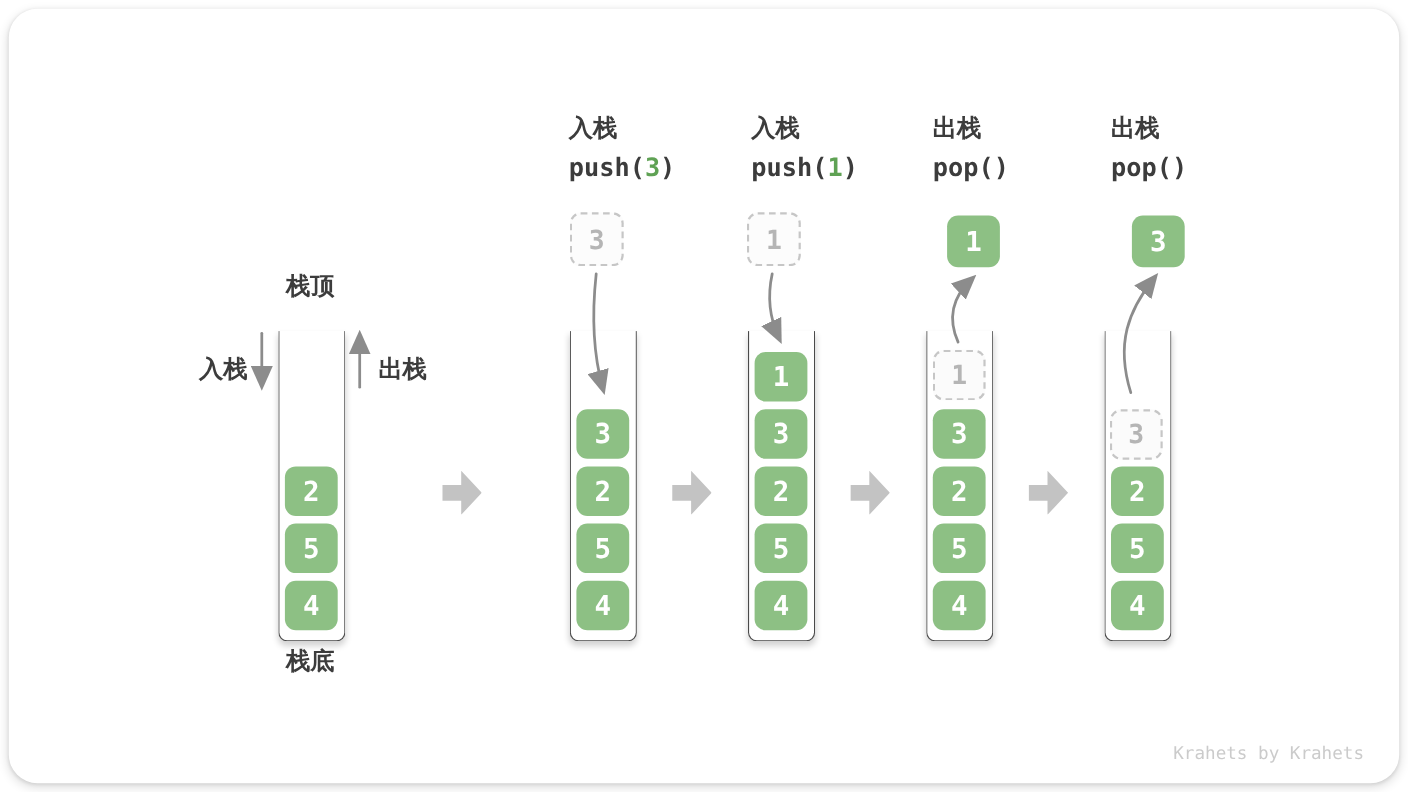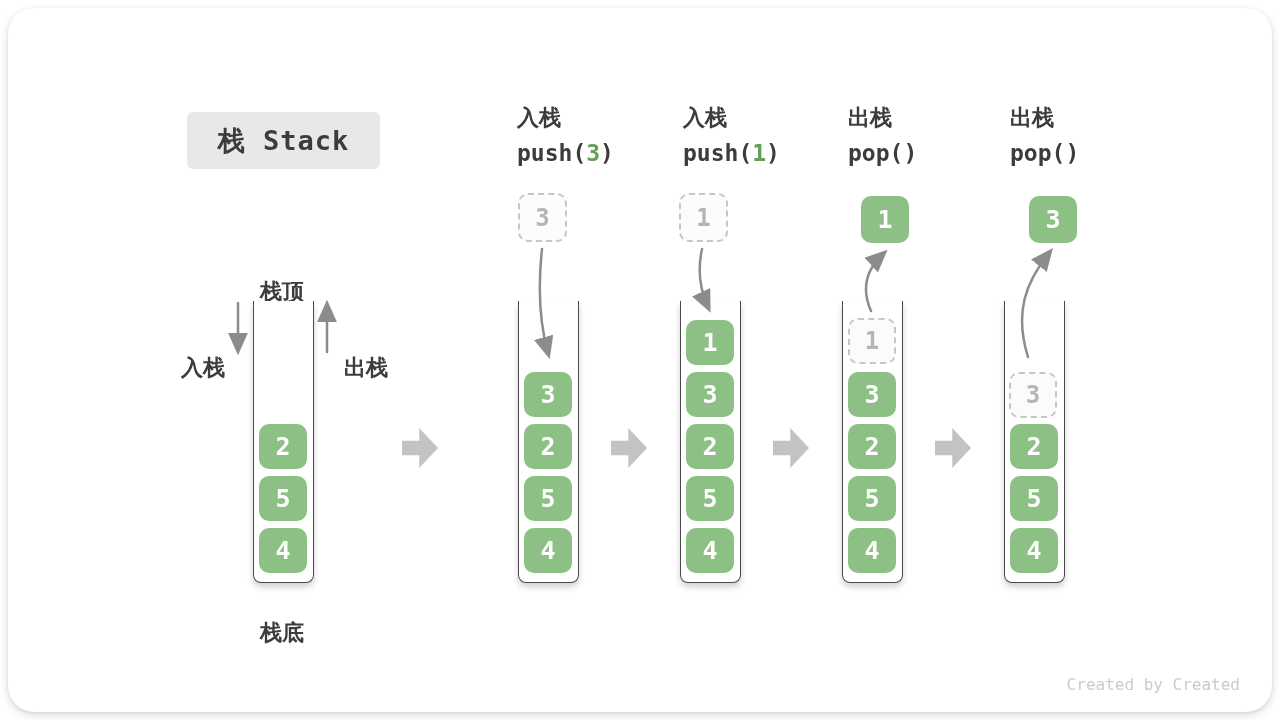--- a/index.html
+++ b/index.html
@@ -16,21 +16,21 @@
           display:flex; align-items:center; justify-content:center; }
   .title-badge span { font-family:"DejaVu Sans Mono","Liberation Mono",monospace;
           font-size:27px; font-weight:700; color:var(--text-dark); letter-spacing:1px; }
 
   .op-header { position:absolute; top:107px; width:150px; }
   .op-label { font-size:22px; font-weight:700; color:var(--text-dark); line-height:1; }
   .op-code { margin-top:13px; font-family:"DejaVu Sans Mono","Liberation Mono",monospace;
           font-size:23px; font-weight:700; color:var(--text-dark); line-height:1; }
   .op-code .arg { color:var(--code-green); }
 
-  .zh-label { position:absolute; font-size:22px; font-weight:700; color:var(--text-dark);margin-top:32px; }
+  .zh-label { position:absolute; font-size:22px; font-weight:700; color:var(--text-dark); }
 
   .container { position:absolute; top:301px; width:61px; height:282px;
           background:#ffffff;
           border-left:1.5px solid var(--wall-color);
           border-right:1.5px solid var(--wall-color);
           border-bottom:1.5px solid var(--wall-color);
           border-radius:0 0 8px 8px;
           box-shadow:0 4px 6px rgba(0,0,0,0.18); }
 
   .block { position:absolute; width:48px; height:45px; border-radius:10px;
@@ -72,23 +72,20 @@
           font-family:"DejaVu Sans Mono","Liberation Mono",monospace;
           font-size:16px; color:var(--footer-gray); }
 </style>
 </head>
 <body>
 
 <div id="canvas">
 
   <div class="card"></div>
 
-  <div class="title-badge">
-    <span>栈 Stack</span>
-  </div>
 
   <div class="op-header" style="left:517px">
     <div class="op-label">入栈</div>
     <div class="op-code"><span>push(</span><span class="arg">3</span><span>)</span></div>
   </div>
   <div class="op-header" style="left:683px">
     <div class="op-label">入栈</div>
     <div class="op-code"><span>push(</span><span class="arg">1</span><span>)</span></div>
   </div>
   <div class="op-header" style="left:848px">
@@ -153,15 +150,15 @@
       </marker>
     </defs>
     <path class="arrow-path" d="M238,303 L238,349" marker-end="url(#ah)"></path>
     <path class="arrow-path" d="M327,352 L327,306" marker-end="url(#ah)"></path>
     <path class="arrow-path" d="M542,249 C537,295 541,328 548,353" marker-end="url(#ah)"></path>
     <path class="arrow-path" d="M702,249 C697,272 701,292 708,307" marker-end="url(#ah)"></path>
     <path class="arrow-path" d="M871,311 C860,286 868,268 883,254" marker-end="url(#ah)"></path>
     <path class="arrow-path" d="M1028,357 C1014,312 1026,282 1049,253" marker-end="url(#ah)"></path>
   </svg>
 
-  <div class="footer">Created by Created</div>
+  <div class="footer">Krahets by Krahets</div>
 
 </div>
 
 </body></html>

